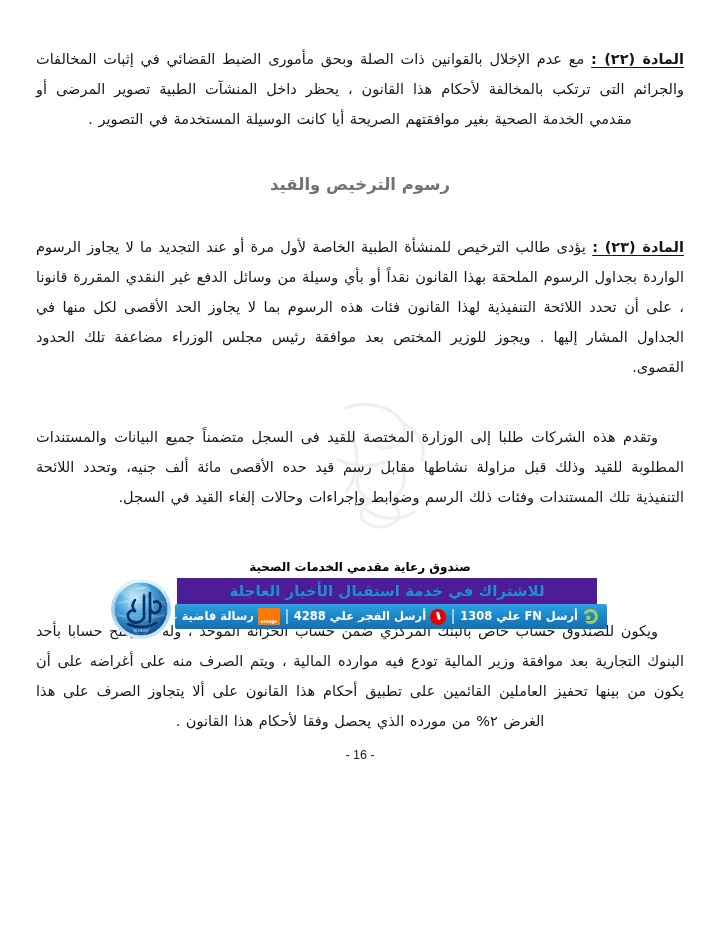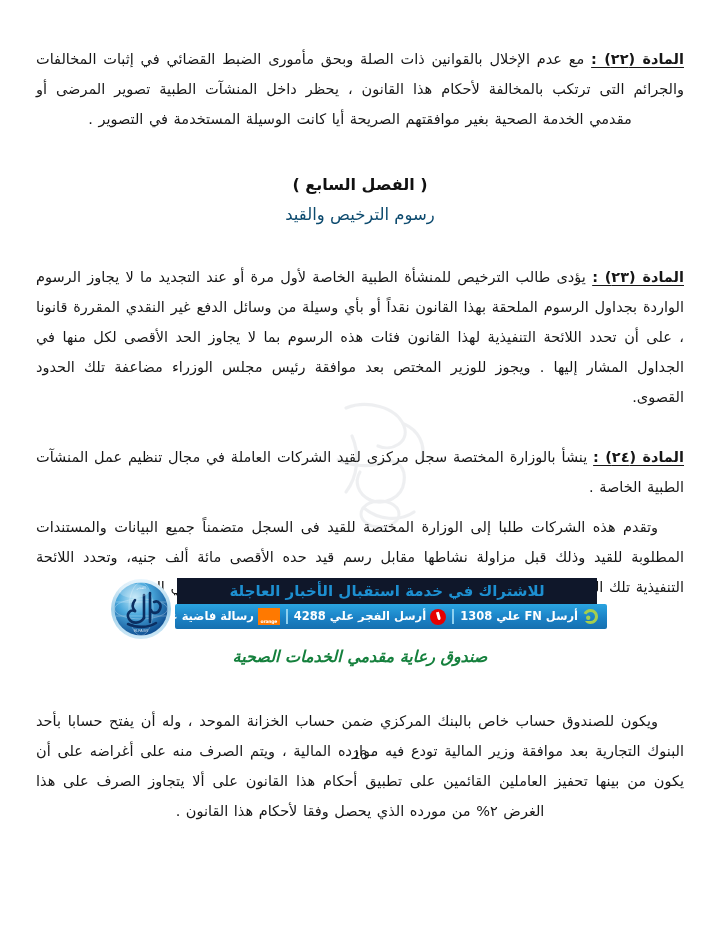--- a/index.html
+++ b/index.html
@@ -79,36 +79,35 @@
     margin: 0;
   }
   .chapter-heading .line1 {
     font-size: 16px;
     font-weight: bold;
     color: #111;
     line-height: 30px;
   }
   .chapter-heading .line2 {
     font-size: 16.5px;
-    font-weight: normal;
-    color: #0c4a6e;
+    font-weight: bold;
+    color: #737373;
     line-height: 30px;
   }
 
   
   .section-title {
     text-align: center;
     direction: rtl;
-    font-size: 16px;
-    font-weight: bold;
-    color: #15803d;
+    font-size: 12px;
+    font-weight: bold;
+    color: #000000;
     line-height: 26px;
     position: relative;
     z-index: 3;
-    font-style: italic;
   }
 
   
   .ad-banner {
     position: absolute;
     left: 110px;
     top: 578px;
     width: 555px;
     height: 62px;
     z-index: 5;
@@ -120,21 +119,21 @@
     top: 0;
     width: 420px;
     height: 26px;
     display: flex;
     align-items: center;
     justify-content: center;
     color: #1d8fd0;
     font-size: 15px;
     font-weight: bold;
     white-space: nowrap;
-    background: #0f172a;
+    background: #4c1d95;
     letter-spacing: 0.2px;
   }
   .ad-bar {
     position: absolute;
     right: 58px;
     top: 26px;
     width: 432px;
     height: 25px;
     background: linear-gradient(180deg,#2aa4e0 0%,#1b82c6 55%,#1570b0 100%);
     border-radius: 2px;
@@ -252,31 +251,29 @@
     </svg>
   </div>
 
   <div class="content">
 
     <p class="para lastline-center"><span class="art-label">المادة (٢٢) :</span><span> مع عدم الإخلال بالقوانين ذات الصلة وبحق مأمورى الضبط القضائي في إثبات المخالفات والجرائم التى ترتكب بالمخالفة لأحكام هذا القانون ، يحظر داخل المنشآت الطبية تصوير المرضى أو مقدمي الخدمة الصحية بغير موافقتهم الصريحة أيا كانت  الوسيلة المستخدمة في التصوير .</span></p>
 
     <div class="gap-22"></div>
 
     <div class="chapter-heading">
-      <div class="line1">( الفصل السابع )</div>
       <div class="line2">رسوم الترخيص والقيد</div>
     </div>
 
     <div class="gap-23"></div>
 
     <p class="para lastline-right"><span class="art-label">المادة (٢٣) :</span><span> يؤدى طالب الترخيص للمنشأة الطبية الخاصة لأول مرة أو عند التجديد ما لا يجاوز الرسوم الواردة بجداول الرسوم الملحقة بهذا القانون نقداً أو بأي وسيلة من وسائل الدفع غير النقدي المقررة قانونا ، على أن تحدد اللائحة التنفيذية لهذا القانون فئات هذه الرسوم بما لا يجاوز الحد الأقصى لكل منها في الجداول المشار إليها . ويجوز للوزير المختص بعد موافقة رئيس مجلس الوزراء مضاعفة تلك الحدود القصوى.</span></p>
 
     <div class="gap-24"></div>
 
-    <p class="para lastline-right"><span class="art-label">المادة (٢٤) :</span><span> ينشأ بالوزارة المختصة سجل مركزى لقيد الشركات العاملة في مجال تنظيم عمل المنشآت الطبية الخاصة .</span></p>
 
     <div class="gap-sm"></div>
 
     <p class="para indent lastline-right">وتقدم هذه الشركات طلبا إلى الوزارة المختصة للقيد فى السجل متضمناً جميع البيانات والمستندات المطلوبة للقيد وذلك قبل مزاولة نشاطها مقابل رسم قيد حده الأقصى مائة ألف جنيه، وتحدد اللائحة التنفيذية تلك المستندات وفئات ذلك الرسم وضوابط وإجراءات وحالات إلغاء القيد في السجل.</p>
 
     <div style="height:42px"></div>
 
     <div class="section-title">صندوق رعاية مقدمي الخدمات الصحية</div>
 
     <div style="height:26px"></div>

